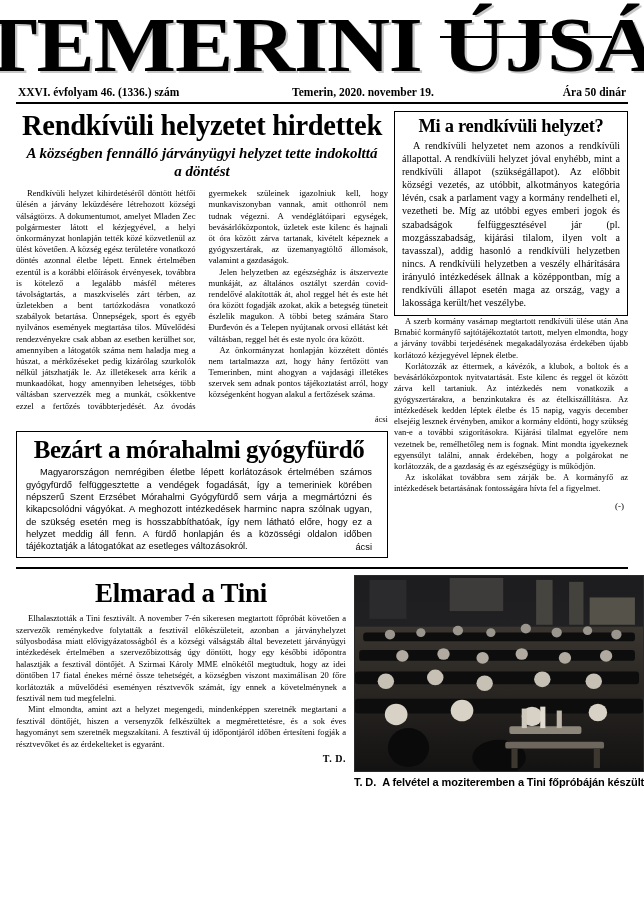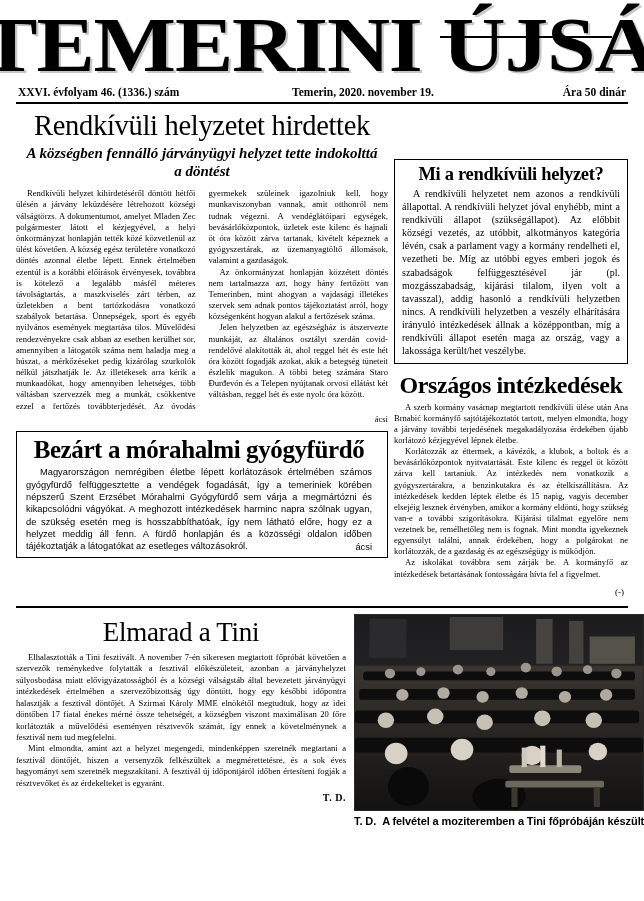--- a/index.html
+++ b/index.html
@@ -70,26 +70,26 @@
   .issueline .mid{transform:translateX(-8px);}
 
   
   .main{
     display:flex;
     margin-top:7px;
     align-items:flex-start;
   }
   .left-col{width:372px;flex:0 0 372px;}
   .gutter{width:6px;flex:0 0 6px;}
-  .right-col{width:234px;flex:0 0 234px;margin-top:48px;}
+  .right-col{width:234px;flex:0 0 234px;}
 
   
   .lead-head{
     font-family:"Liberation Serif", serif;
-    font-weight:normal;
+    font-weight:bold;
     font-size:28.5px;
     line-height:1.05;
     text-align:center;
     letter-spacing:-0.3px;
     margin:0 0 4px 0;
   }
   .lead-deck{
     font-family:"Liberation Serif", serif;
     font-style:italic;
     font-weight:bold;
@@ -195,21 +195,21 @@
     position:relative;
     margin-top:9px;
     border-top:2.5px solid #000;
     padding-top:6px;
   }
   .bottom-inner{display:flex;align-items:flex-start;}
   .bottom-text{width:330px;flex:0 0 330px;}
   .bottom-photo-col{flex:1 1 auto;padding-left:8px;}
   .bottom-head{
     font-family:"Liberation Serif", serif;
-    font-weight:normal;
+    font-weight:bold;
     font-size:27px;
     line-height:1.05;
     text-align:center;
     letter-spacing:-0.3px;
     margin:4px 0 6px 0;
   }
   .bottom-body{
     font-size:8.6px;
     line-height:1.33;
     text-align:justify;
@@ -262,22 +262,22 @@
 
   <div class="main">
 
     <div class="left-col">
 
       <div>
         <h1 class="lead-head">Rendkívüli helyzetet hirdettek</h1>
         <div class="lead-deck">A községben fennálló járványügyi helyzet tette indokolttá a döntést</div>
         <div class="two-col">
           <p>Rendkívüli helyzet kihirdetéséről döntött hétfői ülésén a járvány leküzdésére létrehozott községi válságtörzs. A dokumentumot, amelyet Mladen Zec polgármester látott el kézjegyével, a helyi önkormányzat honlapján tették közé közvetlenül az ülést követően. A község egész területére vonatkozó döntés azonnal életbe lépett. Ennek értelmében ezentúl is a korábbi előírások érvényesek, továbbra is kötelező a legalább másfél méteres távolságtartás, a maszkviselés zárt térben, az üzletekben a bent tartózkodásra vonatkozó szabályok betartása. Ünnepségek, sport és egyéb nyilvános események megtartása tilos. Művelődési rendezvényekre csak abban az esetben kerülhet sor, amennyiben a látogatók száma nem haladja meg a húszat, a mérkőzéseket pedig kizárólag szurkolók nélkül játszhatják le. Az illetékesek arra kérik a munkaadókat, hogy amennyiben lehetséges, több váltásban szervezzék meg a munkát, csökkentve ezzel a fertőzés továbbterjedését. Az óvodás gyermekek szüleinek igazolniuk kell, hogy munkaviszonyban vannak, amit otthonról nem tudnak végezni. A vendéglátóipari egységek, bevásárlóközpontok, üzletek este kilenc és hajnali öt óra között zárva tartanak, kivételt képeznek a gyógyszertárak, az üzemanyagtöltő állomások, valamint a gazdaságok.</p>
+          <p>Jelen helyzetben az egészségház is átszervezte munkáját, az általános osztályt szerdán covid-rendelővé alakították át, ahol reggel hét és este hét óra között fogadják azokat, akik a betegség tüneteit észlelik magukon. A többi beteg számára Staro Đurđevón és a Telepen nyújtanak orvosi ellátást két váltásban, reggel hét és este nyolc óra között.</p>
           <p>Az önkormányzat honlapján közzétett döntés nem tartalmazza azt, hogy hány fertőzött van Temerinben, mint ahogyan a vajdasági illetékes szervek sem adnak pontos tájékoztatást arról, hogy községenként hogyan alakul a fertőzések száma.</p>
-          <p>Jelen helyzetben az egészségház is átszervezte munkáját, az általános osztályt szerdán covid-rendelővé alakították át, ahol reggel hét és este hét óra között fogadják azokat, akik a betegség tüneteit észlelik magukon. A többi beteg számára Staro Đurđevón és a Telepen nyújtanak orvosi ellátást két váltásban, reggel hét és este nyolc óra között.</p>
         </div>
         <div class="sig">ácsi</div>
       </div>
 
       <div class="spa-box">
         <h2 class="spa-head">Bezárt a mórahalmi gyógyfürdő</h2>
         <div class="spa-body">
           <p>Magyarországon nemrégiben életbe lépett korlátozások értelmében számos gyógyfürdő felfüggesztette a vendégek fogadását, így a temeriniek körében népszerű Szent Erzsébet Mórahalmi Gyógyfürdő sem várja a megmártózni és kikapcsolódni vágyókat. A meghozott intézkedések harminc napra szólnak ugyan, de szükség esetén meg is hosszabbíthatóak, így nem látható előre, hogy ez a helyzet meddig áll fenn. A fürdő honlapján és a közösségi oldalon időben tájékoztatják a látogatókat az esetleges változásokról.</p>
         </div>
         <div class="spa-sig">ácsi</div>
@@ -290,21 +290,20 @@
     <div class="right-col">
 
       <div class="box">
         <h2 class="box-head">Mi a rendkívüli helyzet?</h2>
         <div class="box-body">
           <p>A rendkívüli helyzetet nem azonos a rendkívüli állapottal. A rendkívüli helyzet jóval enyhébb, mint a rendkívüli állapot (szükségállapot). Az előbbit községi vezetés, az utóbbit, alkotmányos kategória lévén, csak a parlament vagy a kormány rendelheti el, vezetheti be. Míg az utóbbi egyes emberi jogok és szabadságok felfüggesztésével jár (pl. mozgásszabadság, kijárási tilalom, ilyen volt a tavasszal), addig hasonló a rendkívüli helyzetben nincs. A rendkívüli helyzetben a veszély elhárítására irányuló intézkedések állnak a középpontban, míg a rendkívüli állapot esetén maga az ország, vagy a lakossága került/het veszélybe.</p>
         </div>
       </div>
 
       <div>
-        <h2 class="sec-head">Országos intézkedések</h2>
         <div class="col-body">
           <p>A szerb kormány vasárnap megtartott rendkívüli ülése után Ana Brnabić kormányfő sajtótájékoztatót tartott, melyen elmondta, hogy a járvány további terjedésének megakadályozása érdekében újabb korlátozó kézjegyével lépnek életbe.</p>
           <p>Korlátozzák az éttermek, a kávézók, a klubok, a boltok és a bevásárlóközpontok nyitvatartását. Este kilenc és reggel öt között zárva kell tartaniuk. Az intézkedés nem vonatkozik a gyógyszertárakra, a benzinkutakra és az ételkiszállításra. Az intézkedések kedden léptek életbe és 15 napig, vagyis december elsejéig lesznek érvényben, amikor a kormány eldönti, hogy szükség van-e a további szigorításokra. Kijárási tilalmat egyelőre nem vezetnek be, remélhetőleg nem is fognak. Mint mondta igyekeznek egyensúlyt találni, annak érdekében, hogy a polgárokat ne korlátozzák, de a gazdaság és az egészségügy is működjön.</p>
           <p>Az iskolákat továbbra sem zárják be. A kormányfő az intézkedések betartásának fontosságára hívta fel a figyelmet.</p>
         </div>
         <div class="sig-dash">(-)</div>
       </div>
 
     </div>
   </div>

